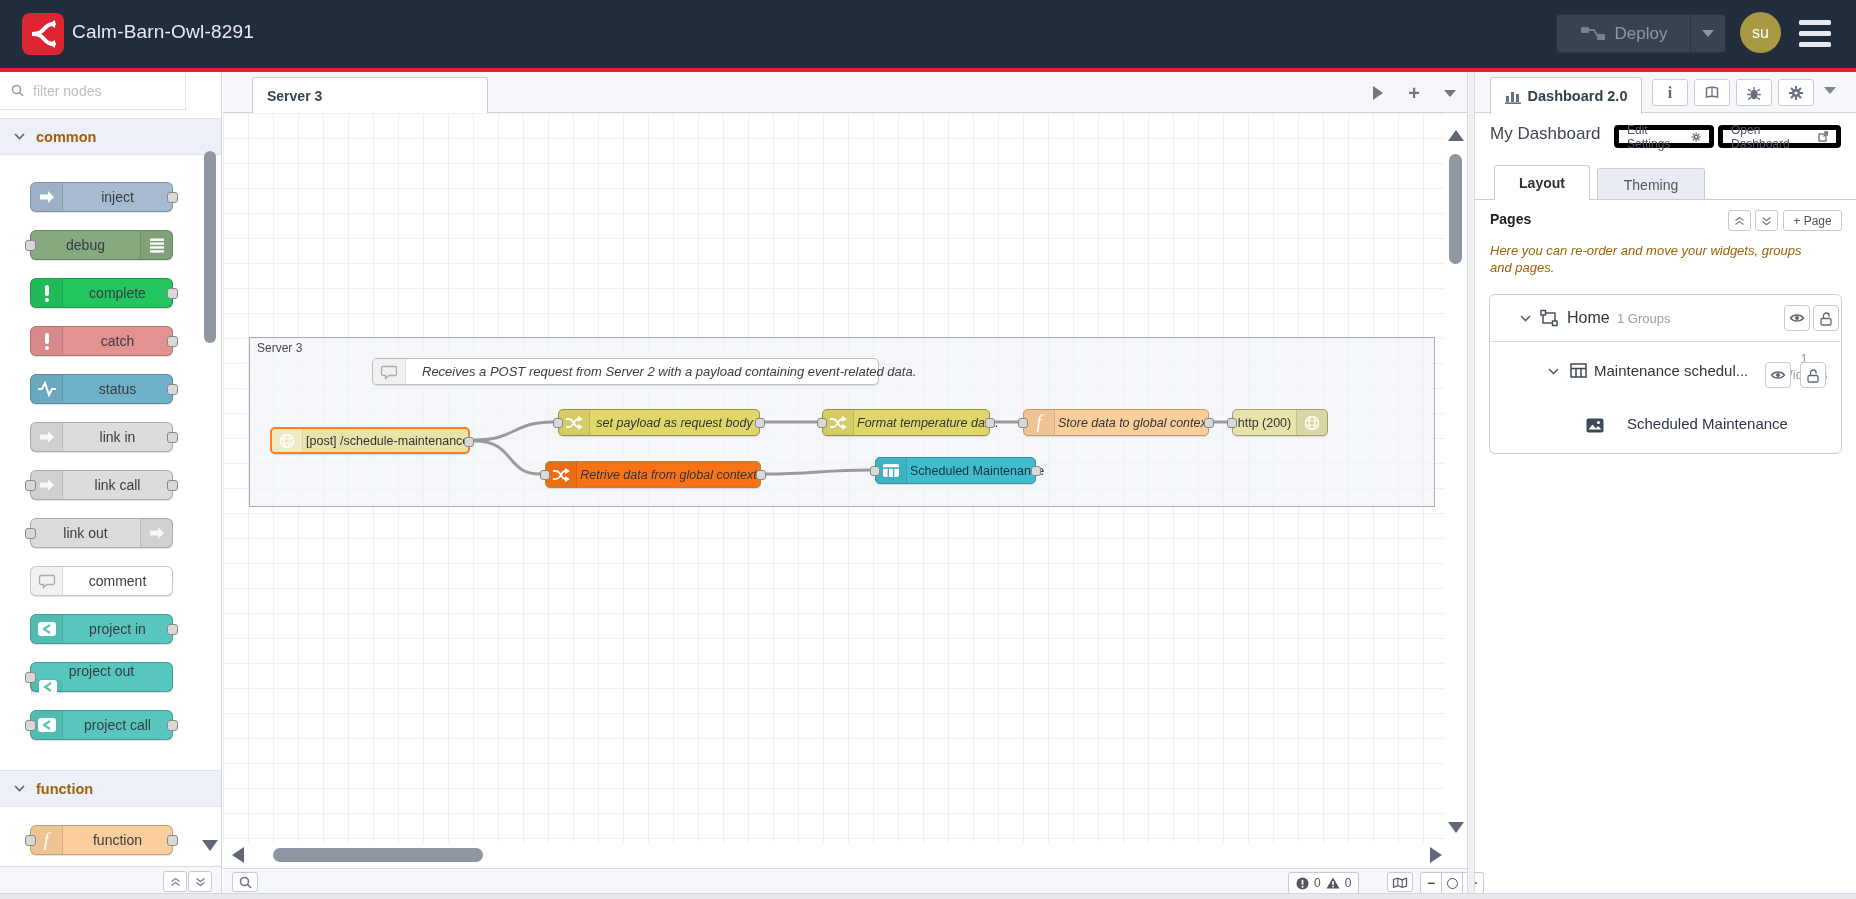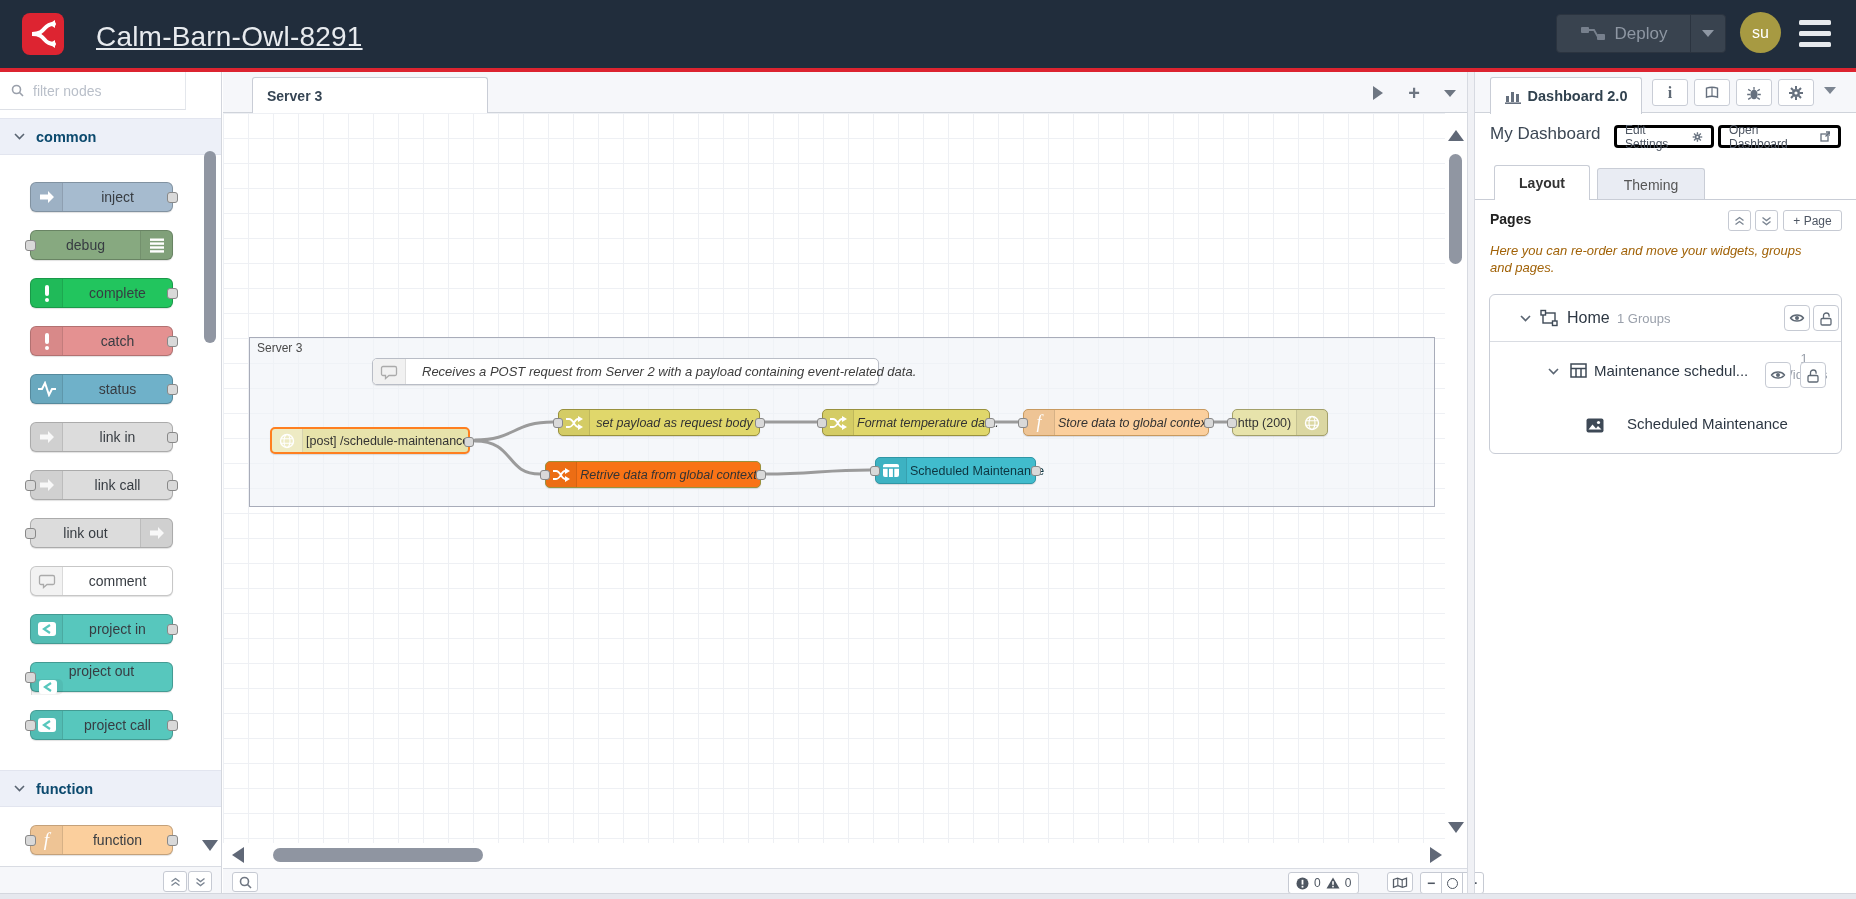--- a/index.html
+++ b/index.html
@@ -4,21 +4,21 @@
 <style>
   html,body{margin:0;padding:0;background:#fff;}
   .app{position:relative;width:1856px;height:899px;overflow:hidden;background:#fff;
        font-family:"Liberation Sans",sans-serif;color:#333;}
   .abs{position:absolute;}
   svg{display:block;}
 
   
   .header{position:absolute;left:0;top:0;width:1856px;height:68px;background:#212d3c;}
   .logo{position:absolute;left:22px;top:13px;width:42px;height:42px;}
-  .app-title{position:absolute;left:96px;top:21px;font-size:28px;color:#e8ebef;letter-spacing:.2px;text-decoration:underline;}
+  .app-title{position:absolute;left:72px;top:21px;font-size:19px;color:#e8ebef;letter-spacing:.2px;}
   .deploy-btn{position:absolute;left:1556px;top:14px;width:168px;height:37px;background:#39434f;
       border:1px solid #2b3440;border-radius:4px;display:flex;align-items:center;}
   .deploy-main{flex:1;display:flex;align-items:center;justify-content:center;gap:9px;
       color:#8e97a3;font-size:17px;}
   .deploy-caret{width:34px;height:100%;border-left:1px solid #2b3440;display:flex;
       align-items:center;justify-content:center;}
   .tri-down{width:0;height:0;border-left:6px solid transparent;border-right:6px solid transparent;
       border-top:7px solid #8e97a3;}
   .avatar{position:absolute;left:1740px;top:12px;width:41px;height:41px;border-radius:50%;
       background:#a79a42;color:#fff;font-size:16px;display:flex;align-items:center;justify-content:center;}
@@ -31,21 +31,21 @@
   
   .palette{position:absolute;left:0;top:72px;width:222px;height:822px;background:#fff;
       border-right:1px solid #d3d6dd;box-sizing:border-box;}
   .pal-search{position:absolute;left:0;top:0;width:186px;height:38px;border-bottom:1px solid #dde0e6;
       border-right:1px solid #e4e7ec;display:flex;align-items:center;gap:7px;padding-left:11px;box-sizing:border-box;}
   .pal-search input{border:none;outline:none;font-size:14px;color:#555;width:135px;background:transparent;
       font-family:"Liberation Sans",sans-serif;}
   .pal-search input::placeholder{color:#b9bfc9;}
   .pal-cat{position:absolute;left:0;width:221px;height:37px;background:#edf0f8;border-top:1px solid #e2e5ef;
       border-bottom:1px solid #e2e5ef;display:flex;align-items:center;gap:11px;padding-left:14px;box-sizing:border-box;}
-  .pal-cat b{font-size:14.5px;color:#0c4a6e;}
+  .pal-cat b{font-size:14.5px;color:#a16207;}
   .pnode{position:absolute;left:30px;width:143px;height:30px;border-radius:6px;display:flex;
       border:1px solid rgba(0,0,0,.22);box-shadow:0 1px 1px rgba(0,0,0,.12);box-sizing:border-box;cursor:grab;}
   .pnode .ibox{width:31px;align-self:stretch;background:rgba(0,0,0,.05);display:flex;align-items:center;
       justify-content:center;flex:none;}
   .pnode .ibox.l{border-right:1px solid rgba(0,0,0,.1);border-radius:5px 0 0 5px;}
   .pnode .ibox.r{border-left:1px solid rgba(0,0,0,.1);border-radius:0 5px 5px 0;order:2;}
   .pnode .lbl{flex:1;display:flex;align-items:center;justify-content:center;font-size:14px;color:#373c42;}
   .port{position:absolute;width:11px;height:11px;background:#d9d9d9;border:1px solid #888;
       border-radius:3px;top:9px;box-sizing:border-box;}
   .port.pin{left:-6px;} .port.pout{right:-6px;}
@@ -116,21 +116,21 @@
 
   
   .rpanel{position:absolute;left:1475px;top:72px;width:381px;height:756px;background:#fff;}
   .rtabbar{position:absolute;left:0;top:0;width:381px;height:41px;background:#f6f7fa;border-bottom:1px solid #cfd3da;box-sizing:border-box;}
   .rtab{position:absolute;left:15px;top:5px;width:152px;height:37px;background:#fff;border:1px solid #c9cdd6;
       border-bottom:none;border-radius:3px 3px 0 0;display:flex;align-items:center;justify-content:center;gap:7px;
       font-weight:bold;font-size:14.5px;color:#31424f;box-sizing:border-box;}
   .hbtn{position:absolute;top:7px;width:36px;height:27px;background:#fff;border:1px solid #c9cdd6;
       border-radius:3px;display:flex;align-items:center;justify-content:center;cursor:pointer;box-sizing:border-box;}
   .dash-title{position:absolute;left:15px;top:52px;font-size:17px;color:#3c4754;}
-  .sm-btn{position:absolute;top:53px;height:23px;background:#fff;border:3px solid #000000;border-radius:4px;
+  .sm-btn{position:absolute;top:53px;height:23px;background:#fff;border:5px solid #000000;border-radius:4px;
       display:flex;align-items:center;justify-content:center;gap:6px;font-size:12px;color:#4e5663;
       padding:0 8px;box-sizing:border-box;cursor:pointer;}
   .ltab{position:absolute;box-sizing:border-box;border:1px solid #c9cdd6;border-bottom:none;
       border-radius:3px 3px 0 0;display:flex;align-items:center;justify-content:center;font-size:14px;cursor:pointer;}
   .ltab.active{left:19px;top:93px;width:96px;height:35px;background:#fff;font-weight:bold;color:#333;z-index:2;}
   .ltab.idle{left:122px;top:96px;width:108px;height:32px;background:#e9ecf3;color:#555;}
   .ltabs-line{position:absolute;left:0;top:127px;width:381px;height:1px;background:#c9cdd6;z-index:1;}
   .pages-h{position:absolute;left:15px;top:139px;font-size:14px;font-weight:bold;color:#222;}
   .pg-btn{position:absolute;top:138px;height:21px;background:#fff;border:1px solid #c6cad3;border-radius:3px;
       display:flex;align-items:center;justify-content:center;font-size:12px;color:#4e5663;box-sizing:border-box;cursor:pointer;}

